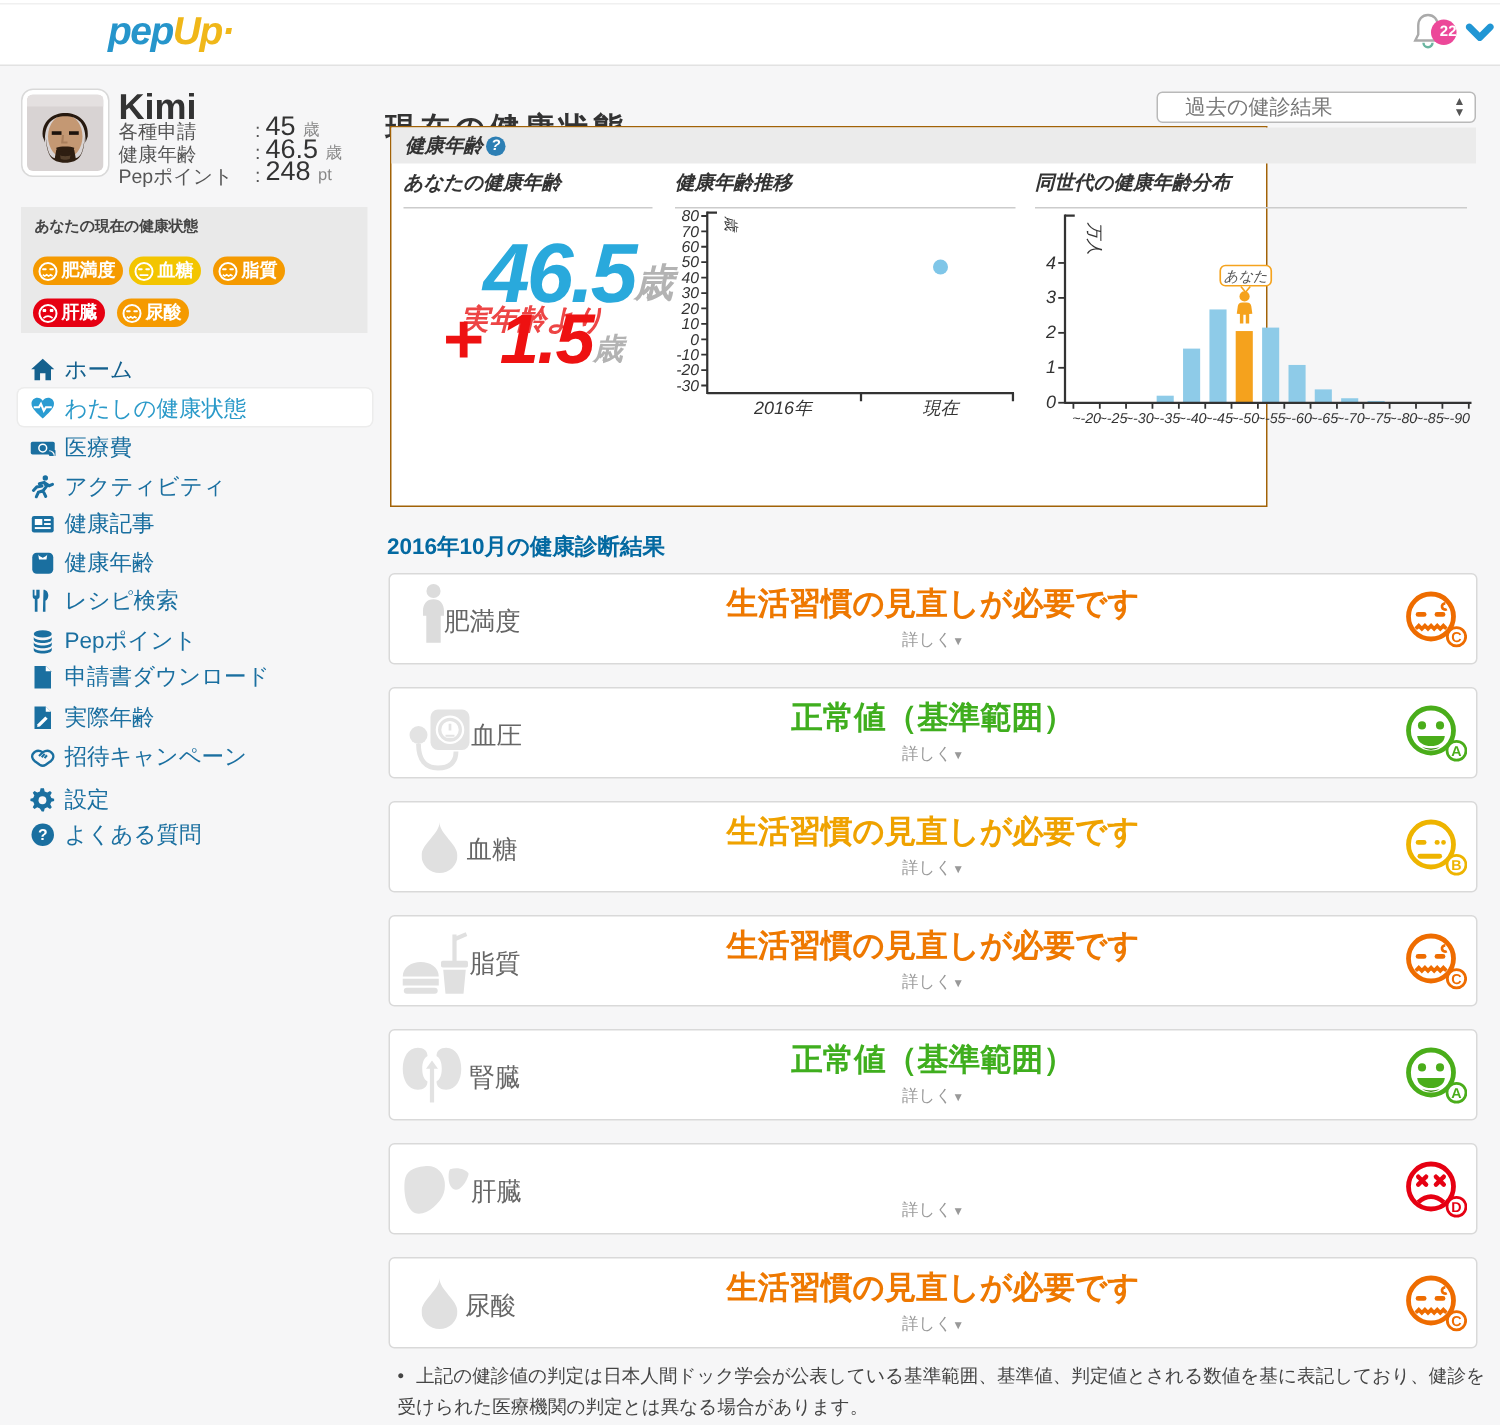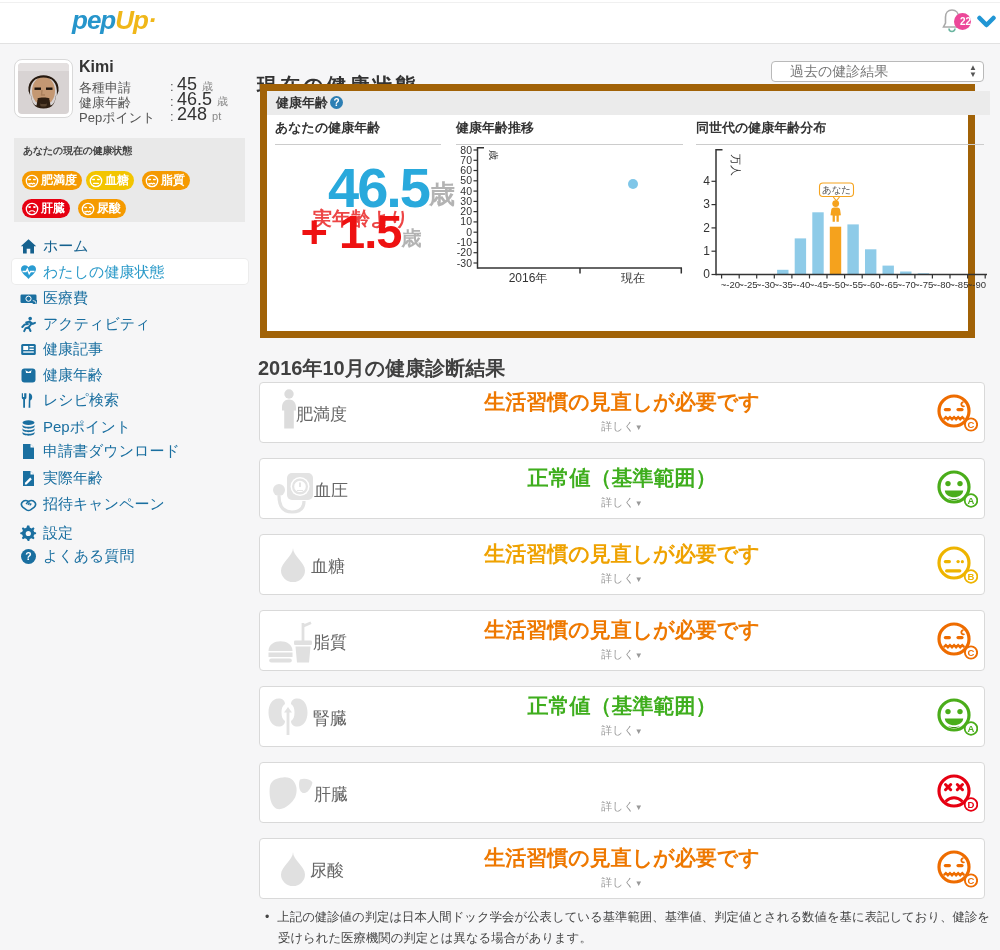--- a/index.html
+++ b/index.html
@@ -10,21 +10,21 @@
 #header { position:absolute; left:0; top:0; width:1000px; height:44px; background:#fff; border-bottom:1px solid #e2e2e2; }
 #logo { position:absolute; left:32px; top:5px; font-style:italic; font-weight:bold; font-size:26px; letter-spacing:-1px;margin-left:40px; }
 #logo .p1 { color:#2695cb; }
 #logo .p2 { color:#f0b719; }
 #bell { position:absolute; left:941px; top:8px; }
 #badge { position:absolute; left:954px; top:13px; width:17px; height:17px; background:#ec4899; border-radius:50%; color:#fff; font-size:10px; font-weight:bold; text-align:right; line-height:17px; }
 #chev { position:absolute; left:977px; top:11px; }
 
 
 #avframe { position:absolute; left:14px; top:59px; width:59px; height:59px; background:#fff; border:1px solid #d9d9d9; border-radius:8px; }
-#kimi { position:absolute; left:79px; top:58px; font-size:16px; font-weight:bold; color:#333; }
+#kimi { position:absolute; left:79px; top:58px; font-size:24px; font-weight:bold; color:#333; }
 .plab { position:absolute; left:79px; font-size:13px; color:#555; }
 .pcolon { position:absolute; left:170px; font-size:13px; color:#555; }
 .pval { position:absolute; left:177px; font-size:18px; color:#333; }
 .punit { font-size:11px; color:#888; }
 
 #graybox { position:absolute; left:14px; top:138px; width:231px; height:84px; background:#e9e9e9; }
 #graybox h3 { position:absolute; left:9px; top:6px; font-size:10px; color:#444; letter-spacing:-0.2px; }
 .bdg { position:absolute; height:19px; border-radius:10px; color:#fff; font-size:12px; font-weight:bold; display:flex; align-items:center; padding:0 5px 0 3px; }
 .bdg svg { margin-right:2px; }
 
@@ -32,34 +32,34 @@
 .mi { position:absolute; left:20px; height:26px; display:flex; align-items:center; color:#1a6fa0; font-size:15px; }
 .mi .ic { width:17px; height:17px; margin-right:6px; flex:none; }
 .mi span { white-space:nowrap; }
 #active-bg { position:absolute; left:12px; top:259px; width:236px; height:25px; background:#fff; border-radius:4px; box-shadow:0 0 0 1px #ececec; }
 
 
 #maintitle { position:absolute; left:257px; top:72px; font-size:20px; font-weight:bold; color:#333; letter-spacing:3px; }
 #select { position:absolute; left:771px; top:61px; width:213px; height:21px; background:#fff; border:1px solid #b9b9b9; border-radius:4px; font-size:14px; color:#777; line-height:19px; padding-left:18px; }
 #selarr { position:absolute; left:969px; top:64px; font-size:8px; color:#555; line-height:7px; text-align:center; }
 
-#panel { position:absolute; left:260px; top:84px; width:715px; height:254px; background:#fff; border:7px solid #a16207; }
+#panel { position:absolute; left:260px; top:84px; width:585px; height:254px; background:#fff; border:1px solid #a16207;font-style:italic; }
 #panelhead { position:absolute; left:0; top:0; width:723px; height:24px; background:#ebebeb; font-size:13px; font-weight:bold; color:#333; line-height:24px; padding-left:9px; }
 .colhead { position:absolute; top:28px; font-size:13px; font-weight:bold; color:#333; }
 .colline { position:absolute; top:53px; height:1px; background:#ccc; }
 
 #bignum { position:absolute; left:0px; top:64px; width:188px; text-align:right; }
 #bignum .n1 { font-size:56px; font-weight:bold; color:#29a9dc; letter-spacing:-2px; }
 #bignum .u1 { font-size:26px; color:#b3b3b3; font-weight:bold; letter-spacing:0; position:relative; top:-4px; }
 #sub1 { position:absolute; left:0px; top:115px; width:188px; text-align:center; font-size:19px; font-weight:bold; color:#ed4545; }
 #bignum2 { position:absolute; left:0px; top:113px; width:188px; text-align:center; }
 #bignum2 .n2 { font-size:47px; font-weight:bold; color:#ee1111; letter-spacing:-1px; }
 #bignum2 .u2 { font-size:20px; color:#b3b3b3; font-weight:bold; position:relative; top:-3px; }
 
-#sec2title { position:absolute; left:258px; top:355px; font-size:20px; font-weight:bold; color:#404040; }
+#sec2title { position:absolute; left:258px; top:355px; font-size:15px; font-weight:bold; color:#0369a1; }
 .card { position:absolute; left:259px; width:726px; height:61px; background:#fff; border:1px solid #d9d9d9; border-radius:4px; }
 .card .icon { position:absolute; left:12px; top:6px; width:44px; height:48px; }
 .card .lab { position:absolute; left:47px; top:20px; font-size:17px; color:#666; }
 .card .msg { position:absolute; left:0; top:5px; width:100%; text-align:center; font-size:21px; font-weight:bold; }
 .card .more { position:absolute; left:0; top:36px; width:100%; text-align:center; font-size:11px; color:#999; }
 .card .face { position:absolute; left:676px; top:10px; }
 .o { color:#ee7800; }
 .g { color:#3fae1e; }
 .y { color:#efa200; }
 .r { color:#e60012; }
@@ -541,13 +541,13 @@
           <rect x="7.8" y="15" width="7.2" height="3.2" rx="1.6"></rect>
           <rect x="20.4" y="15" width="7.2" height="3.2" rx="1.6"></rect>
         </g>
         <path d="M7.8 26.2 l2.05 -2.1 2.05 2.1 2.05 -2.1 2.05 2.1 2.05 -2.1 2.05 2.1 2.05 -2.1 2.05 2.1 2.05 -2.1 2.05 2.1" fill="none" stroke="#ee6c00" stroke-width="2.4"></path>
         <circle cx="35" cy="31.5" r="6.1" fill="#fff" stroke="#ee6c00" stroke-width="1.9"></circle>
         <text x="35" y="34.7" font-size="9.5" font-weight="bold" fill="#ee6c00" text-anchor="middle">C</text>
       </svg>
 </div>
 </div>
 
-<div id="footnote"><span class="b">•</span>上記の健診値の判定は日本人間ドック学会が公表している基準範囲、基準値、判定値とされる数値を基に表記しており、健診を<br><span style="margin-left:13px">受けられた医療機関の判定とは異なる場合があります。</span></div>
+<div id="footnote"><span class="b">•</span>上記の健診値の判定は日本人間ドック学会が公表している基準範囲、基準値、判定値とされる数値を基に表記しており、健診を<br><span style="margin-left:0">受けられた医療機関の判定とは異なる場合があります。</span></div>
 
 </body></html>

